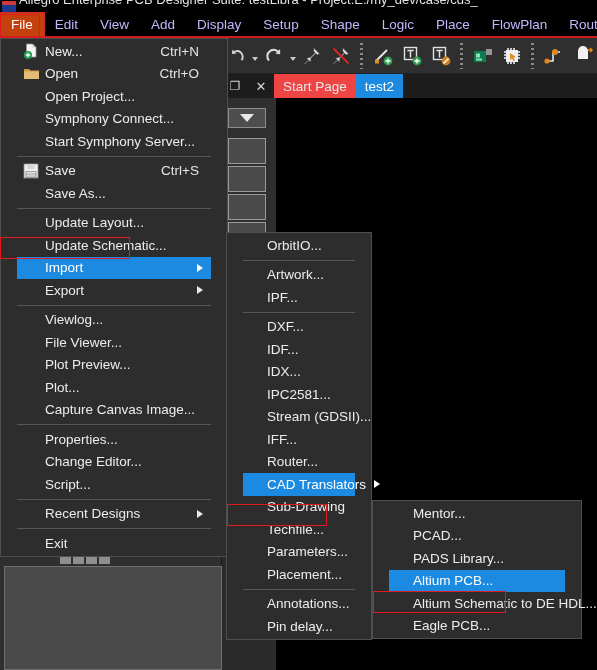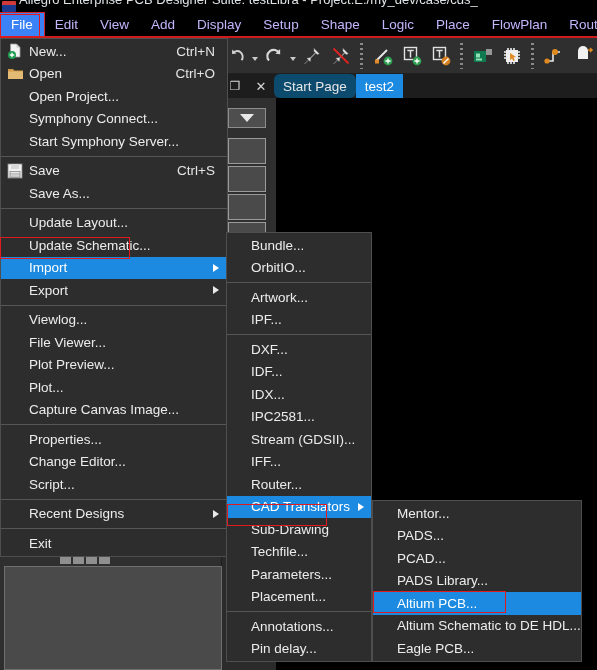--- a/index.html
+++ b/index.html
@@ -42,21 +42,21 @@
     border-bottom:2px solid #cf1c1c;
   }
   #menubar .menu-item {
     padding:3px 11px;
     font-size:13.5px;
     color:#c4b5fd;
     line-height:17px;
     cursor:default;
   }
   #menubar .menu-item.active {
-    background:#3b82f6;
+    background:#c2410c;
     color:#fff;
     outline:1px solid #d6222a;
   }
 
   
   #appbody {
     position:absolute; left:0; top:38px; width:597px; height:632px;
     background:#2b2b2b;
   }
   #toolbar {
@@ -93,21 +93,21 @@
     display:flex; align-items:stretch;
   }
   #tabstrip .tab-ctrls {
     display:flex; align-items:center; width:52px;
     justify-content:space-around; color:#d5d5d5;
   }
   #tabstrip .tab {
     display:flex; align-items:center; padding:0 9px;
     font-size:13.5px; color:#e6e6e6;
   }
-  #tabstrip .tab.inactive { background:#0c4a6e;border-radius:6px; }
+  #tabstrip .tab.inactive { background:#ef4444; }
   #tabstrip .tab.active { background:#1b8ae0; color:#fff; }
 
   
   #canvas {
     position:absolute; left:276px; top:60px; width:321px; height:572px;
     background:#000;
   }
 
   
   #leftpanel {
@@ -134,21 +134,21 @@
   #statusicons { position:absolute; left:60px; top:516px; width:60px; height:12px; display:flex; gap:2px; }
   #statusicons span { width:11px;height:10px;background:#8f8f8f; }
 
   
   .menu-pop {
     position:absolute;
     background:#2d2d2d;
     border:1px solid #4e4e4e;
     color:#ececec;
     font-size:13.5px;
-    padding:1px 0;
+    padding:1px 16px;
     z-index:40;
   }
   .mi {
     position:relative;
     display:flex; align-items:center;
     height:22.5px;
     padding:0 6px 0 0;
     white-space:nowrap;
     cursor:default;
   }
@@ -443,24 +443,20 @@
   <div class="sep"></div>
   <div class="mi">
     <span class="ic"></span>
     <span class="lbl">Exit</span>
   </div>
 </div>
 
 <div class="menu-pop" id="import-menu">
   <div class="mi">
       <span class="ic"></span>
-      <span class="lbl">Bundle...</span>
-    </div>
-  <div class="mi">
-      <span class="ic"></span>
       <span class="lbl">OrbitIO...</span>
     </div>
   <div class="sep"></div>
   <div class="mi">
       <span class="ic"></span>
       <span class="lbl">Artwork...</span>
     </div>
   <div class="mi">
       <span class="ic"></span>
       <span class="lbl">IPF...</span>
@@ -523,24 +519,20 @@
   <div class="mi">
       <span class="ic"></span>
       <span class="lbl">Pin delay...</span>
     </div>
 </div>
 
 <div class="menu-pop" id="cad-menu">
   <div class="mi">
       <span class="ic"></span>
       <span class="lbl">Mentor...</span>
-    </div>
-  <div class="mi">
-      <span class="ic"></span>
-      <span class="lbl">PADS...</span>
     </div>
   <div class="mi">
       <span class="ic"></span>
       <span class="lbl">PCAD...</span>
     </div>
   <div class="mi">
       <span class="ic"></span>
       <span class="lbl">PADS Library...</span>
     </div>
   <div class="mi sel">

